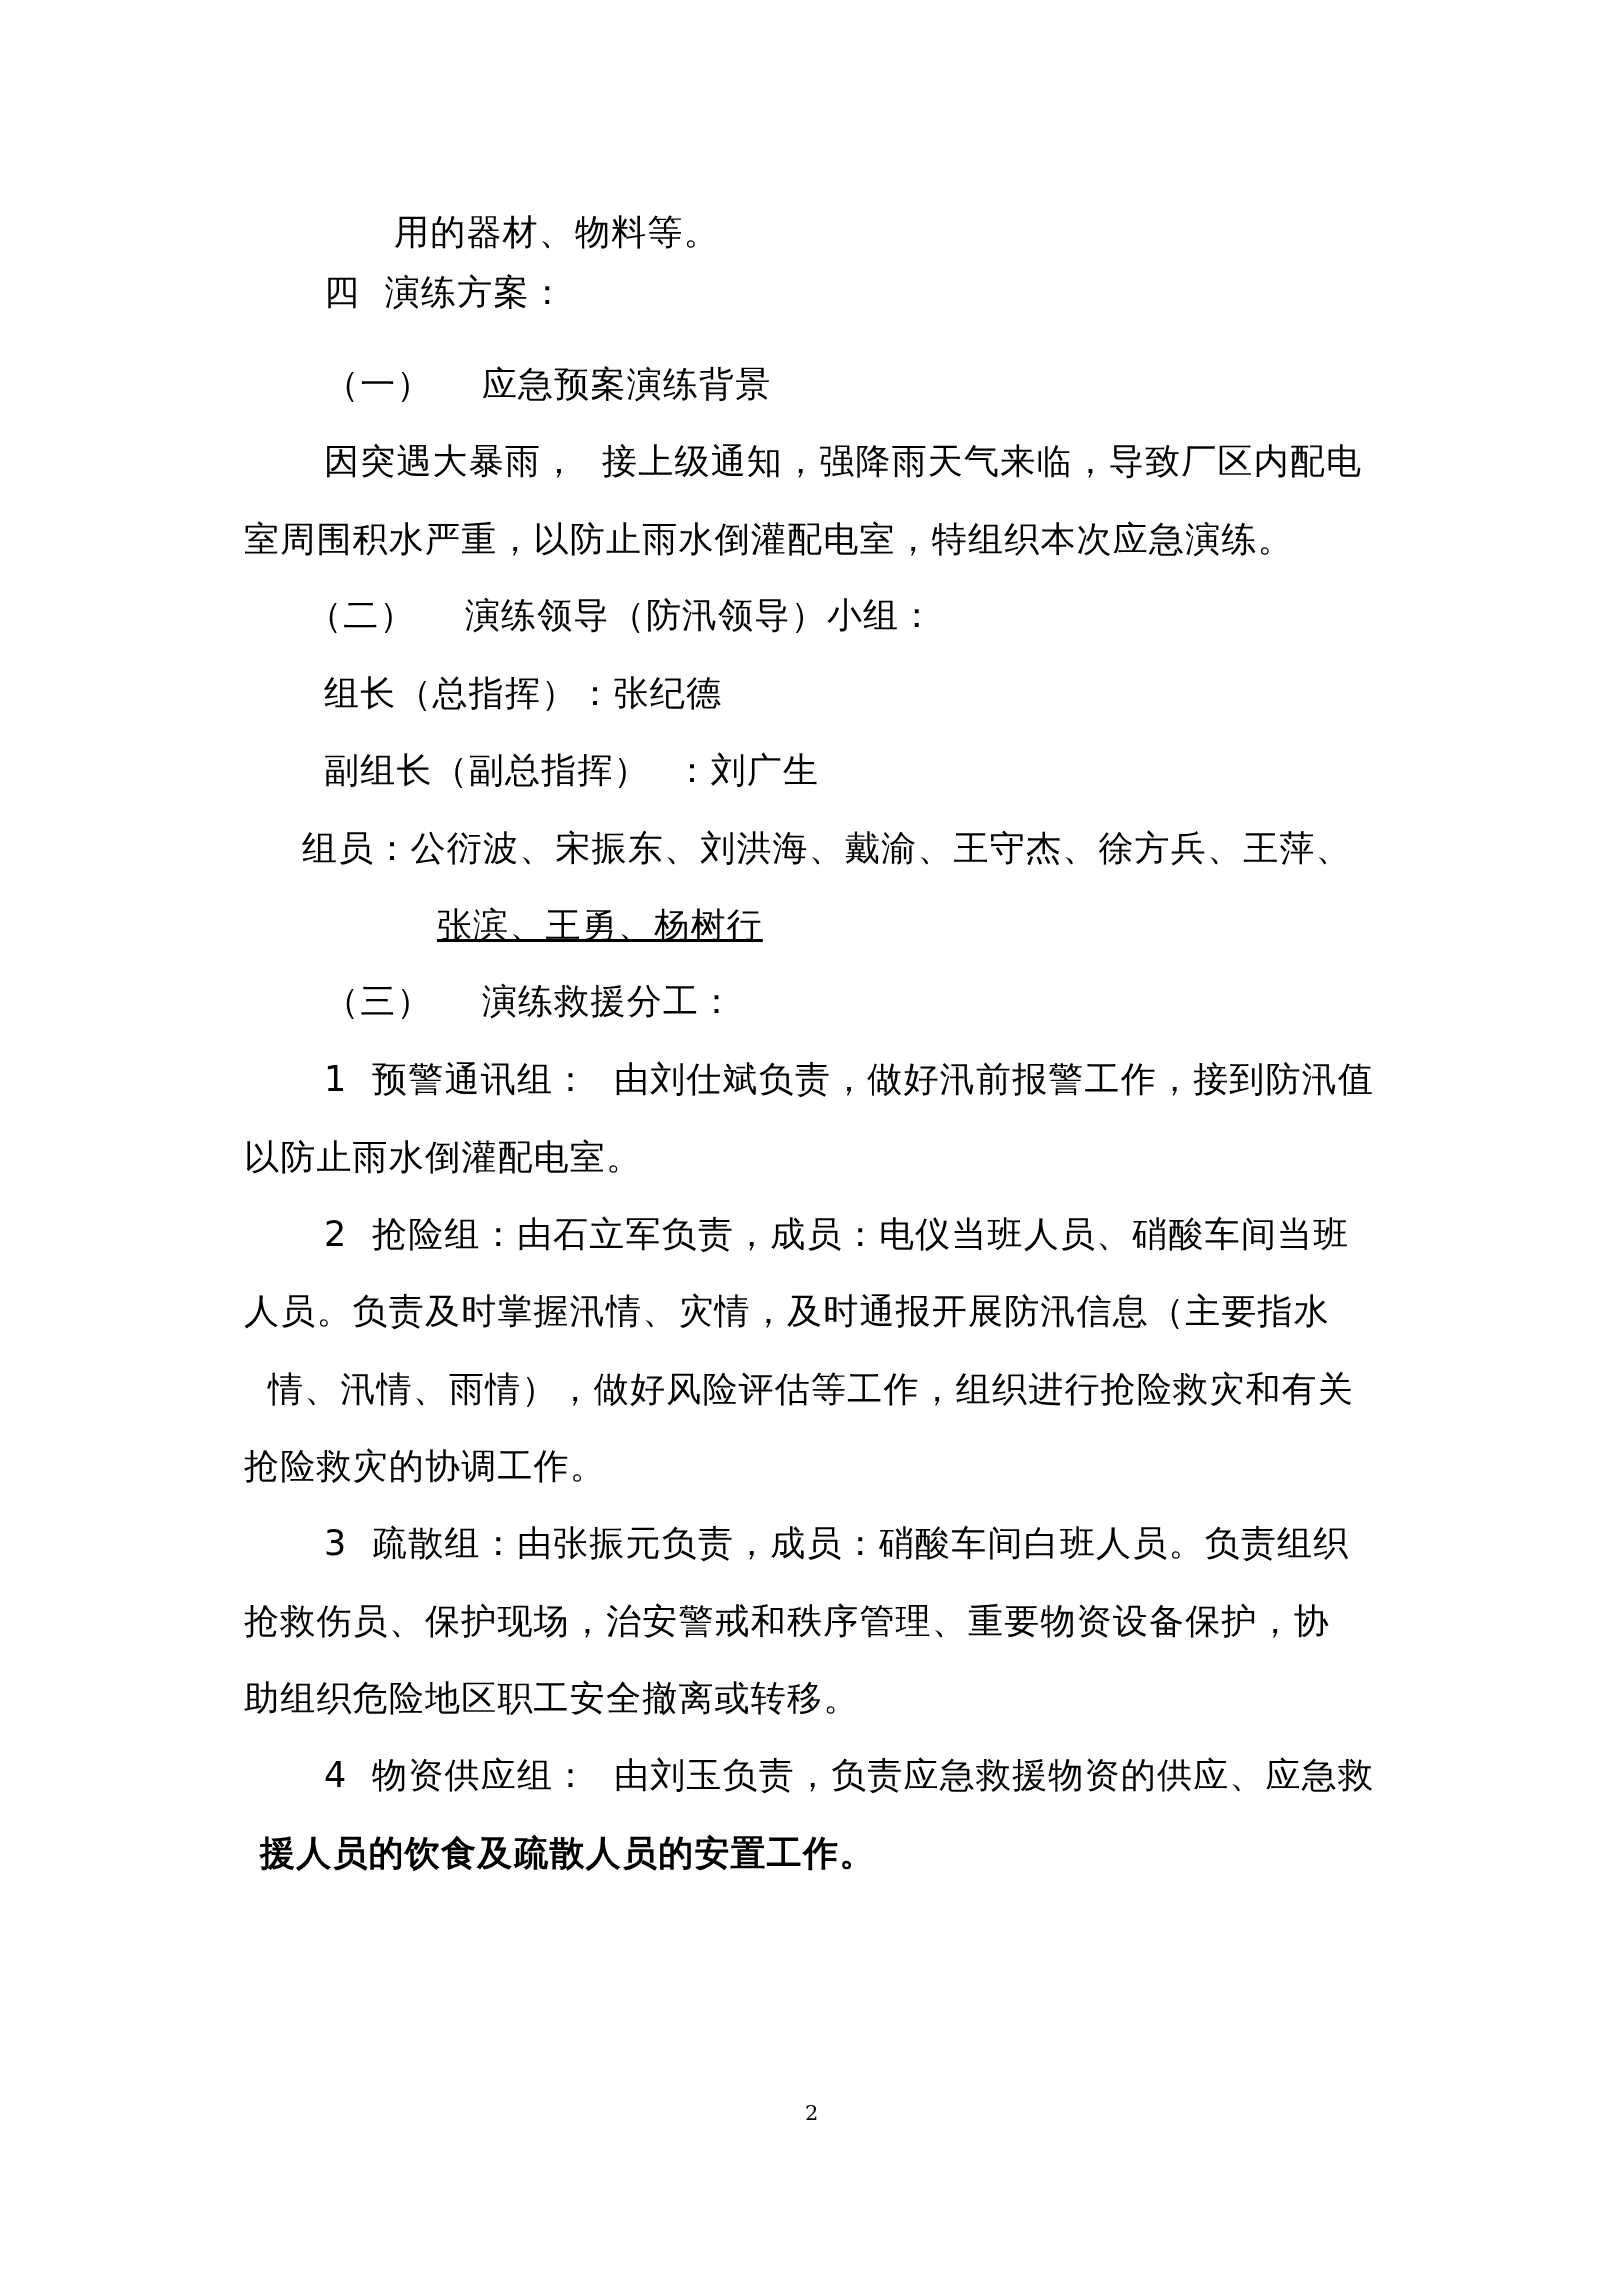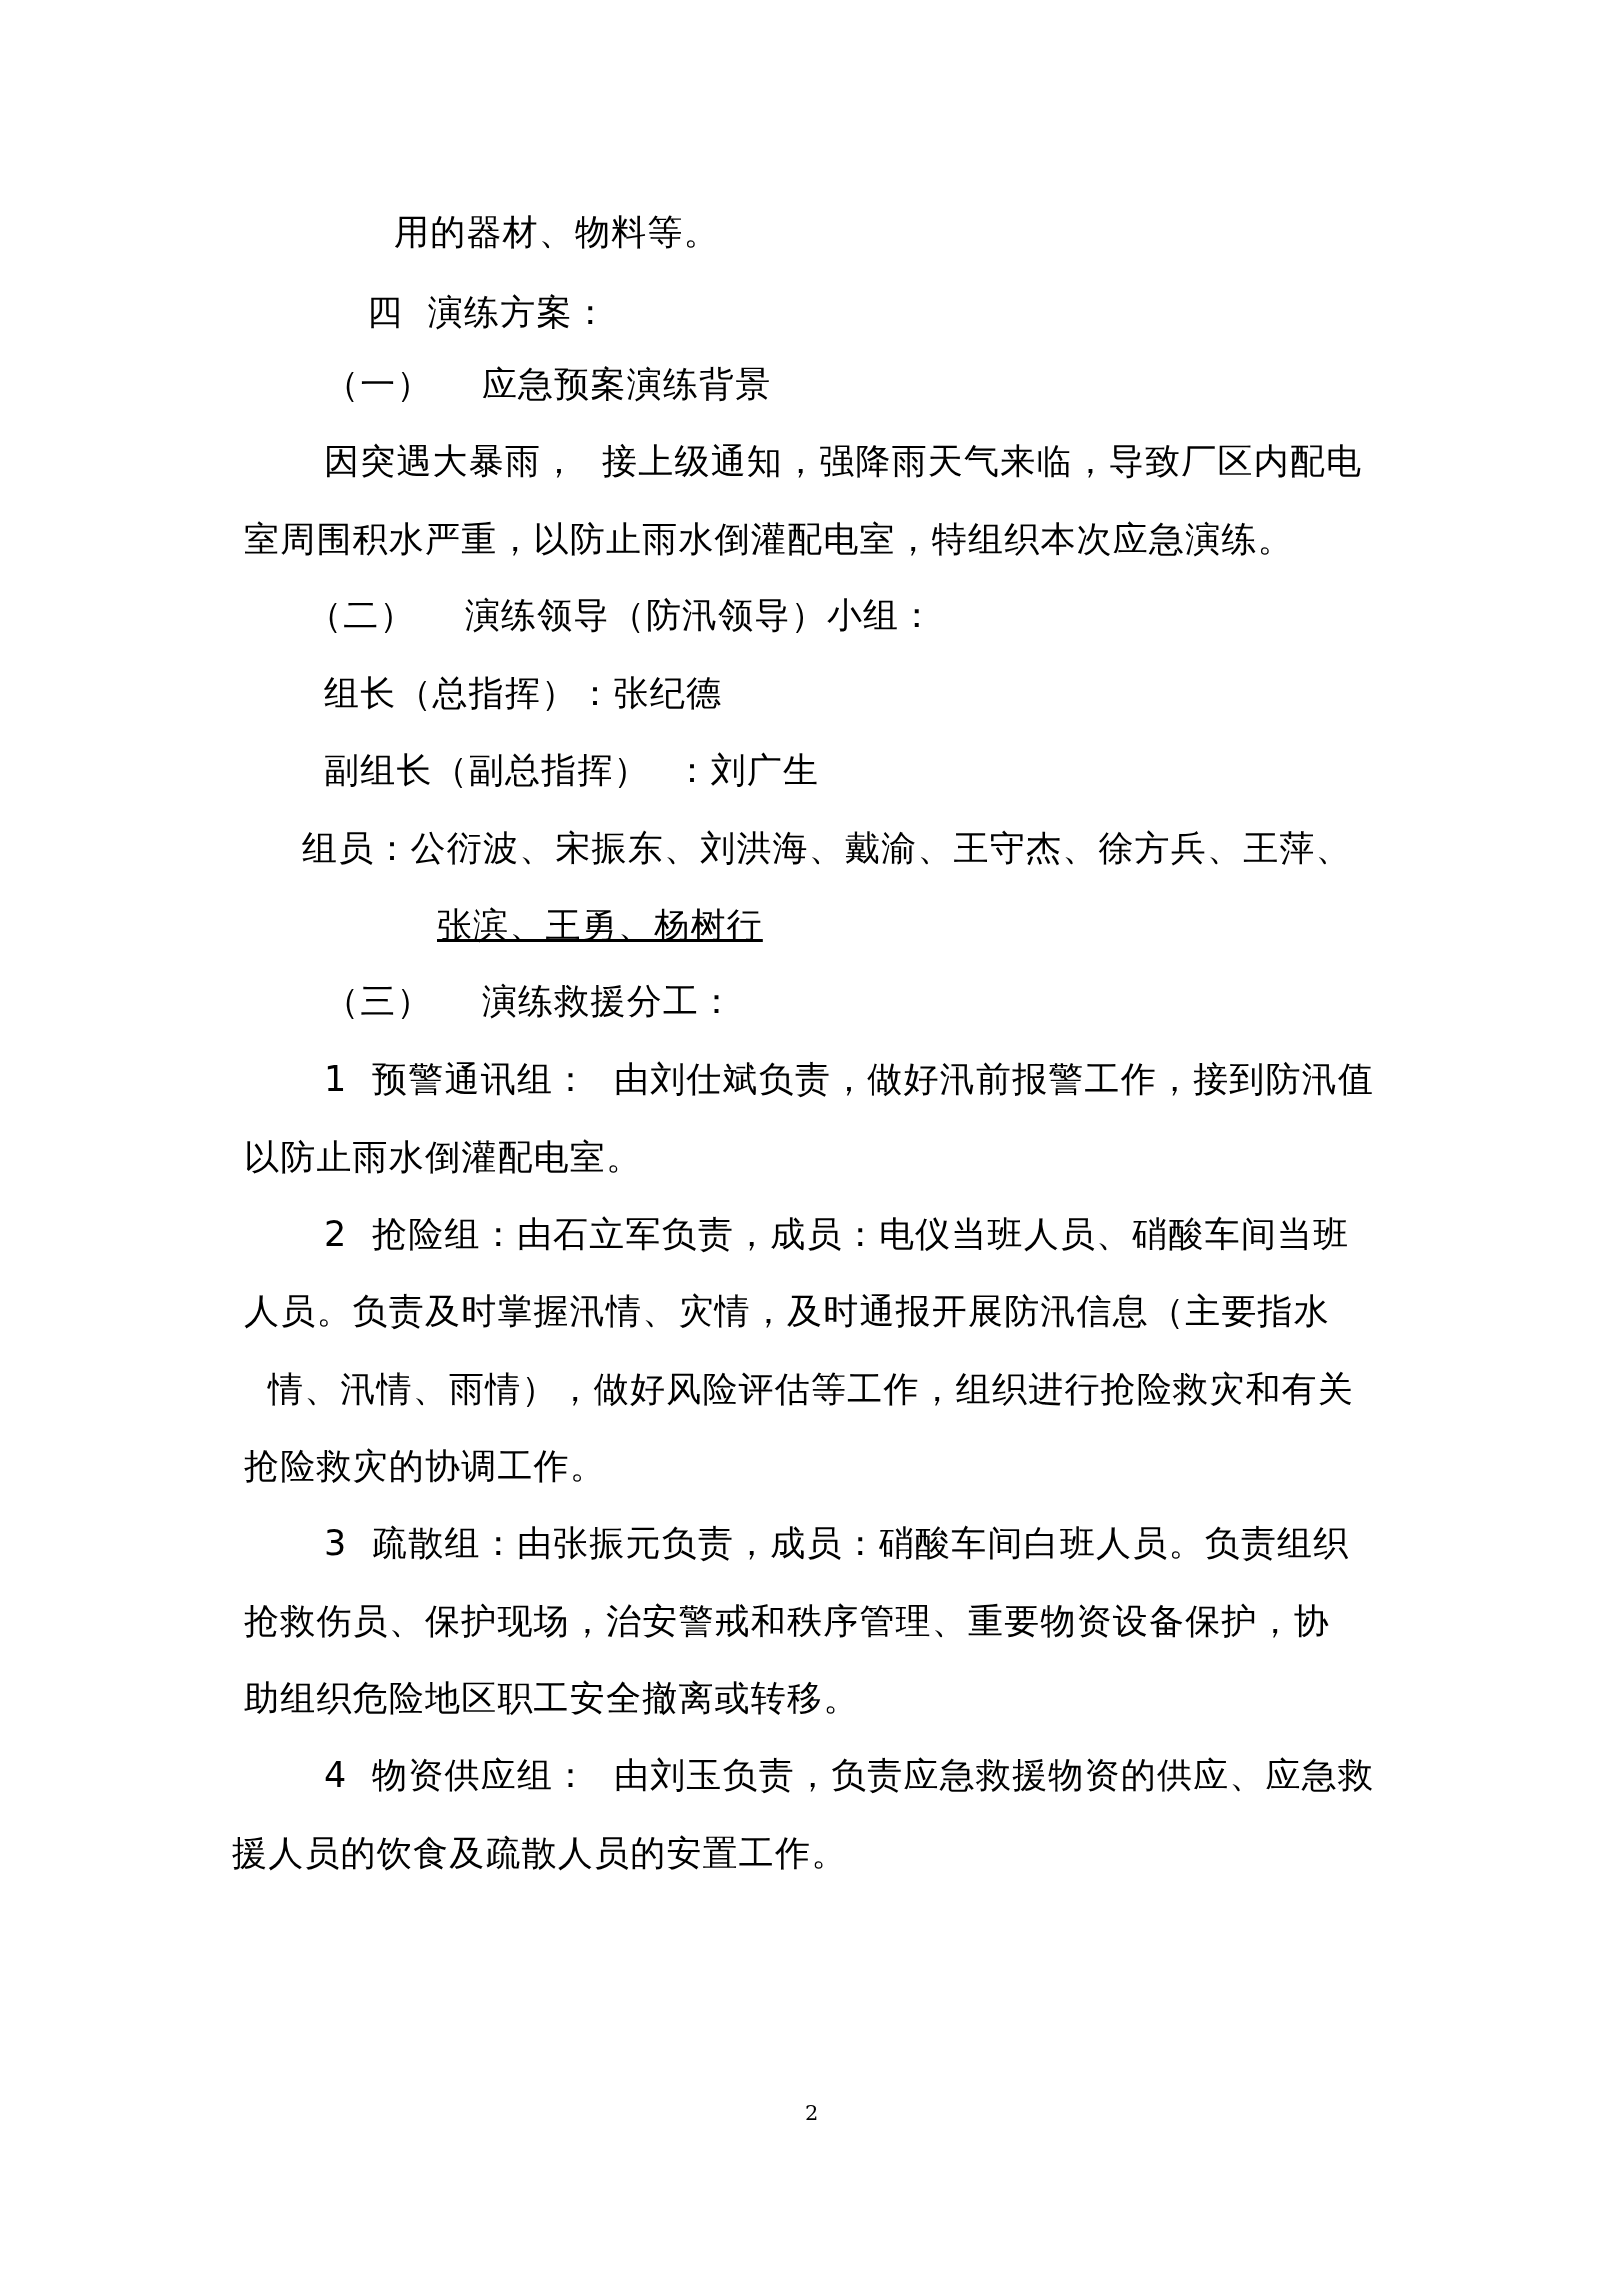--- a/index.html
+++ b/index.html
@@ -7,21 +7,21 @@
          font-family: "DejaVu Sans", "Liberation Sans", sans-serif; color: #000; }
   .line { position: absolute; font-size: 35px; line-height: 49px; white-space: pre; letter-spacing: 1.2px; }
   .pagenum { position: absolute; left: 805px; top: 2101px; font-family: "DejaVu Serif", "Liberation Serif", serif; font-size: 21px; line-height: 24.4px; }
 </style>
 </head>
 <body>
 
 <div>
   <div class="line" style="left:394px; top:208px;">用的器材、物料等。</div>
 
-  <div class="line" style="left:324px; top:288px;margin-left:43px;">四  演练方案：</div>
+  <div class="line" style="left:324px; top:268px;">四  演练方案：</div>
 
   <div class="line" style="left:324px; top:360px;">（一）    应急预案演练背景</div>
   <div class="line" style="left:324px; top:437px;">因突遇大暴雨，  接上级通知，强降雨天气来临，导致厂区内配电</div>
   <div class="line" style="left:244px; top:515px;">室周围积水严重，以防止雨水倒灌配电室，特组织本次应急演练。</div>
 
   <div class="line" style="left:307px; top:591px;">（二）    演练领导（防汛领导）小组：</div>
   <div class="line" style="left:324px; top:669px;">组长（总指挥）：张纪德</div>
   <div class="line" style="left:324px; top:746px;">副组长（副总指挥）  ：刘广生</div>
   <div class="line" style="left:302px; top:824px;">组员：公衍波、宋振东、刘洪海、戴渝、王守杰、徐方兵、王萍、</div>
   <div class="line" style="left:437px; top:901px;text-decoration:underline;">张滨、王勇、杨树行</div>
@@ -34,17 +34,17 @@
   <div class="line" style="left:324px; top:1210px;">2  抢险组：由石立军负责，成员：电仪当班人员、硝酸车间当班</div>
   <div class="line" style="left:244px; top:1287px;">人员。负责及时掌握汛情、灾情，及时通报开展防汛信息（主要指水</div>
   <div class="line" style="left:244px; top:1365px;margin-left:24px;">情、汛情、雨情），做好风险评估等工作，组织进行抢险救灾和有关</div>
   <div class="line" style="left:244px; top:1442px;">抢险救灾的协调工作。</div>
 
   <div class="line" style="left:324px; top:1519px;">3  疏散组：由张振元负责，成员：硝酸车间白班人员。负责组织</div>
   <div class="line" style="left:244px; top:1597px;">抢救伤员、保护现场，治安警戒和秩序管理、重要物资设备保护，协</div>
   <div class="line" style="left:244px; top:1674px;">助组织危险地区职工安全撤离或转移。</div>
 
   <div class="line" style="left:324px; top:1751px;">4  物资供应组：  由刘玉负责，负责应急救援物资的供应、应急救</div>
-  <div class="line" style="left:232px; top:1829px;">援人员的饮食及疏散人员的安置工作。</div>
+  <div class="line" style="left:260px; top:1829px;font-weight:bold;">援人员的饮食及疏散人员的安置工作。</div>
 
   <div class="pagenum">2</div>
 </div>
 
 
 </body></html>

